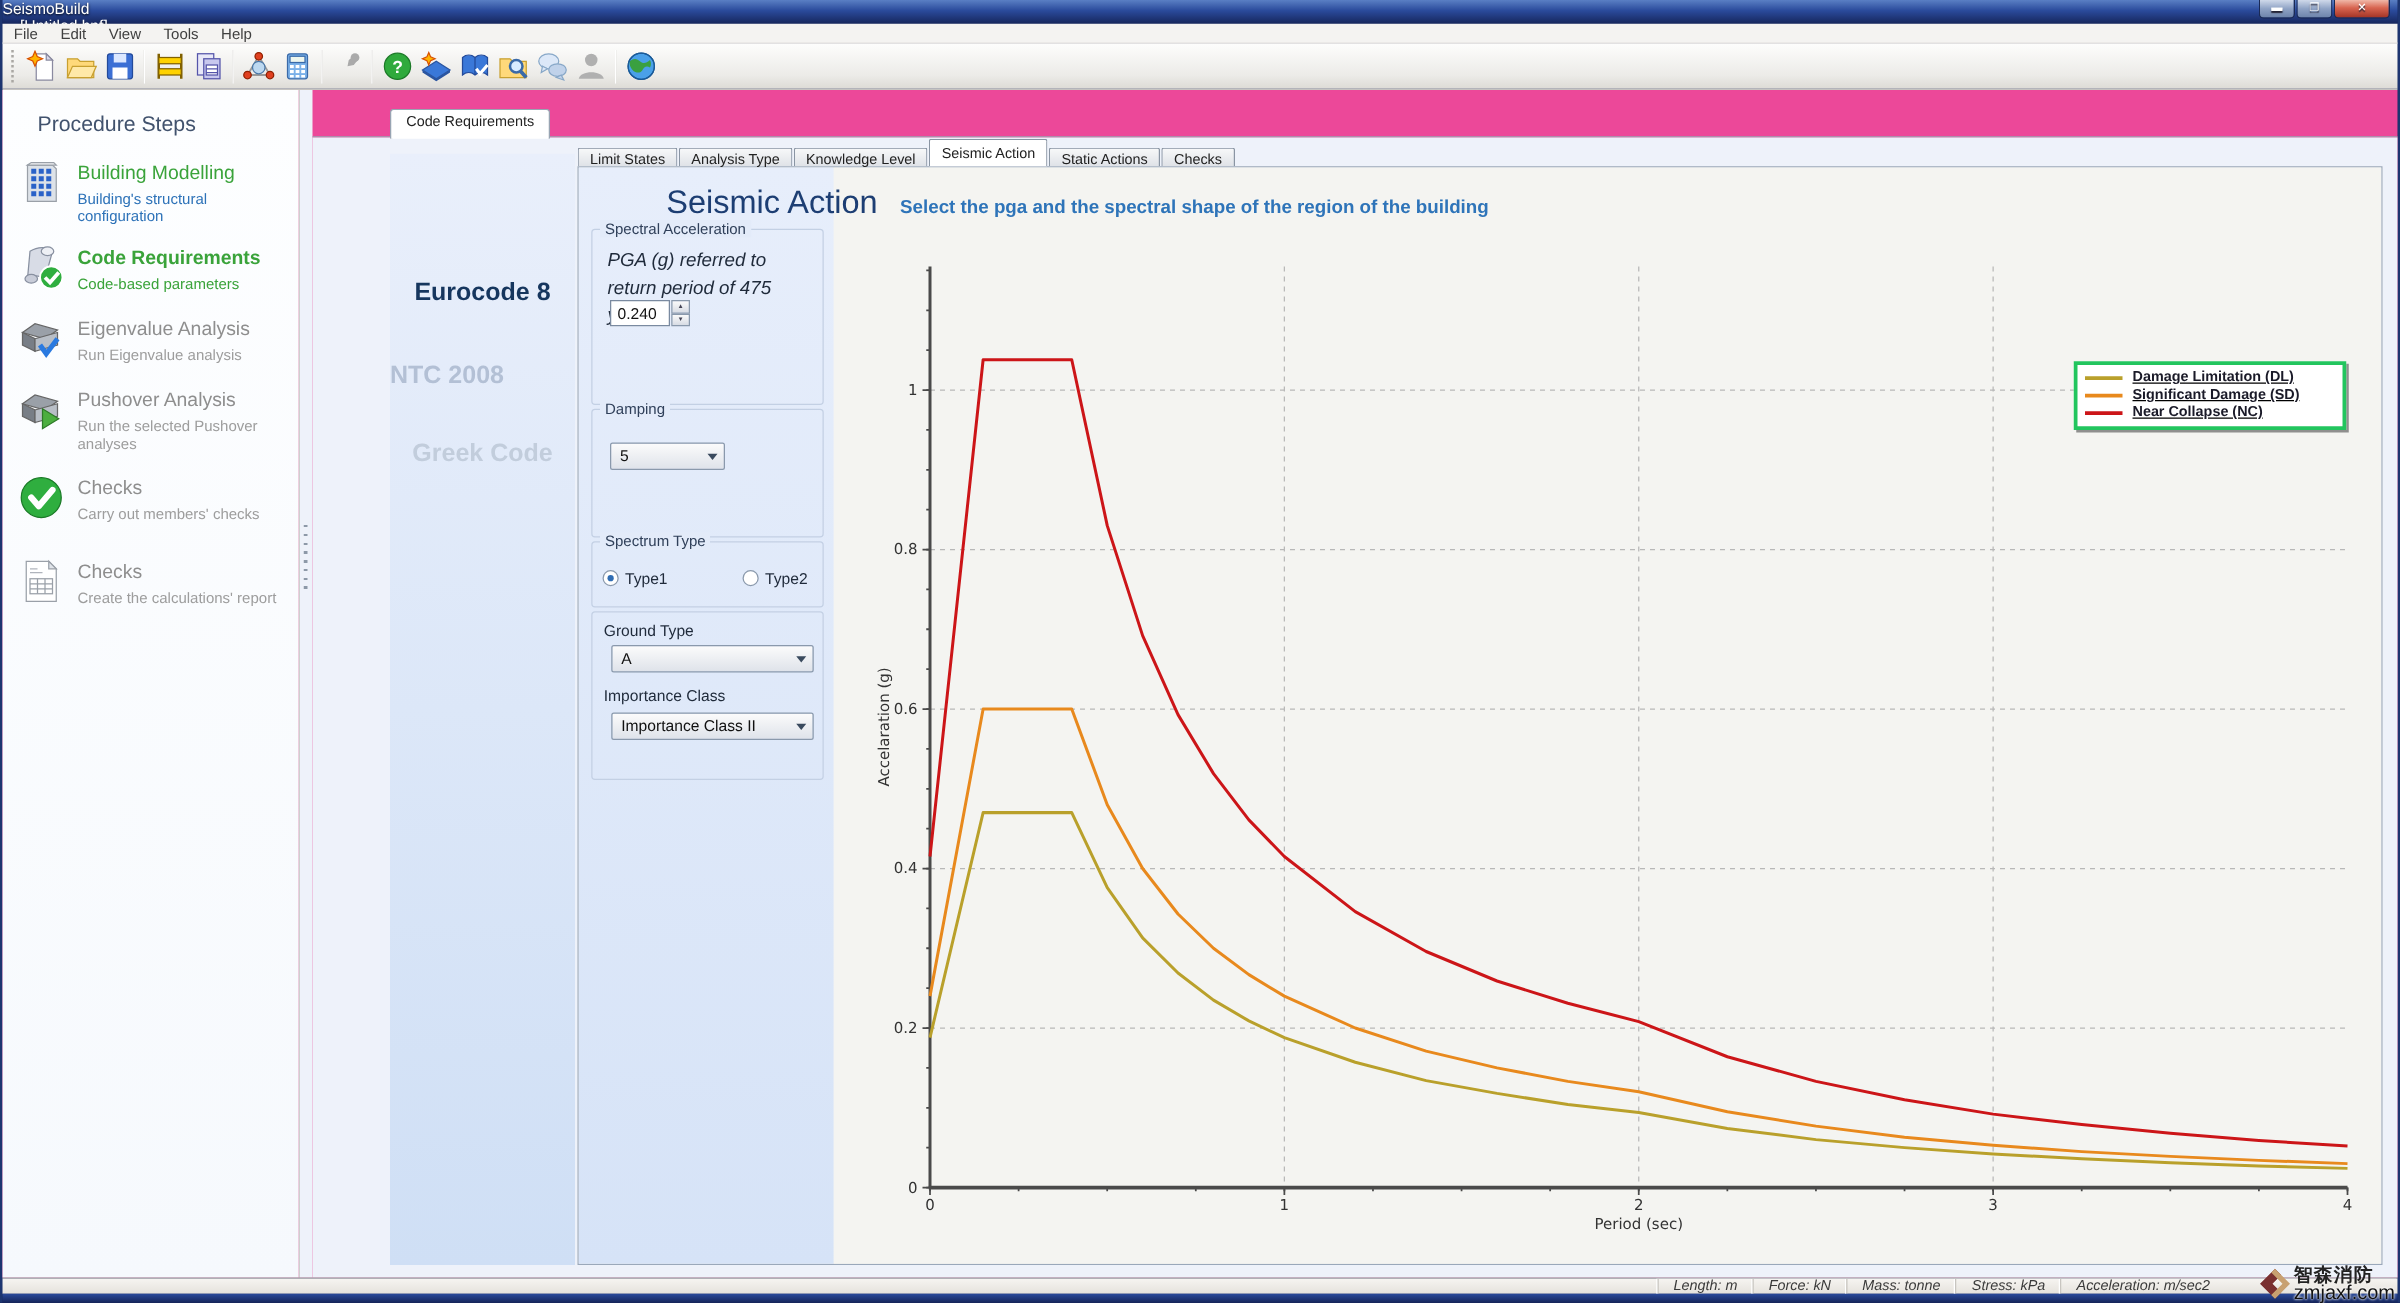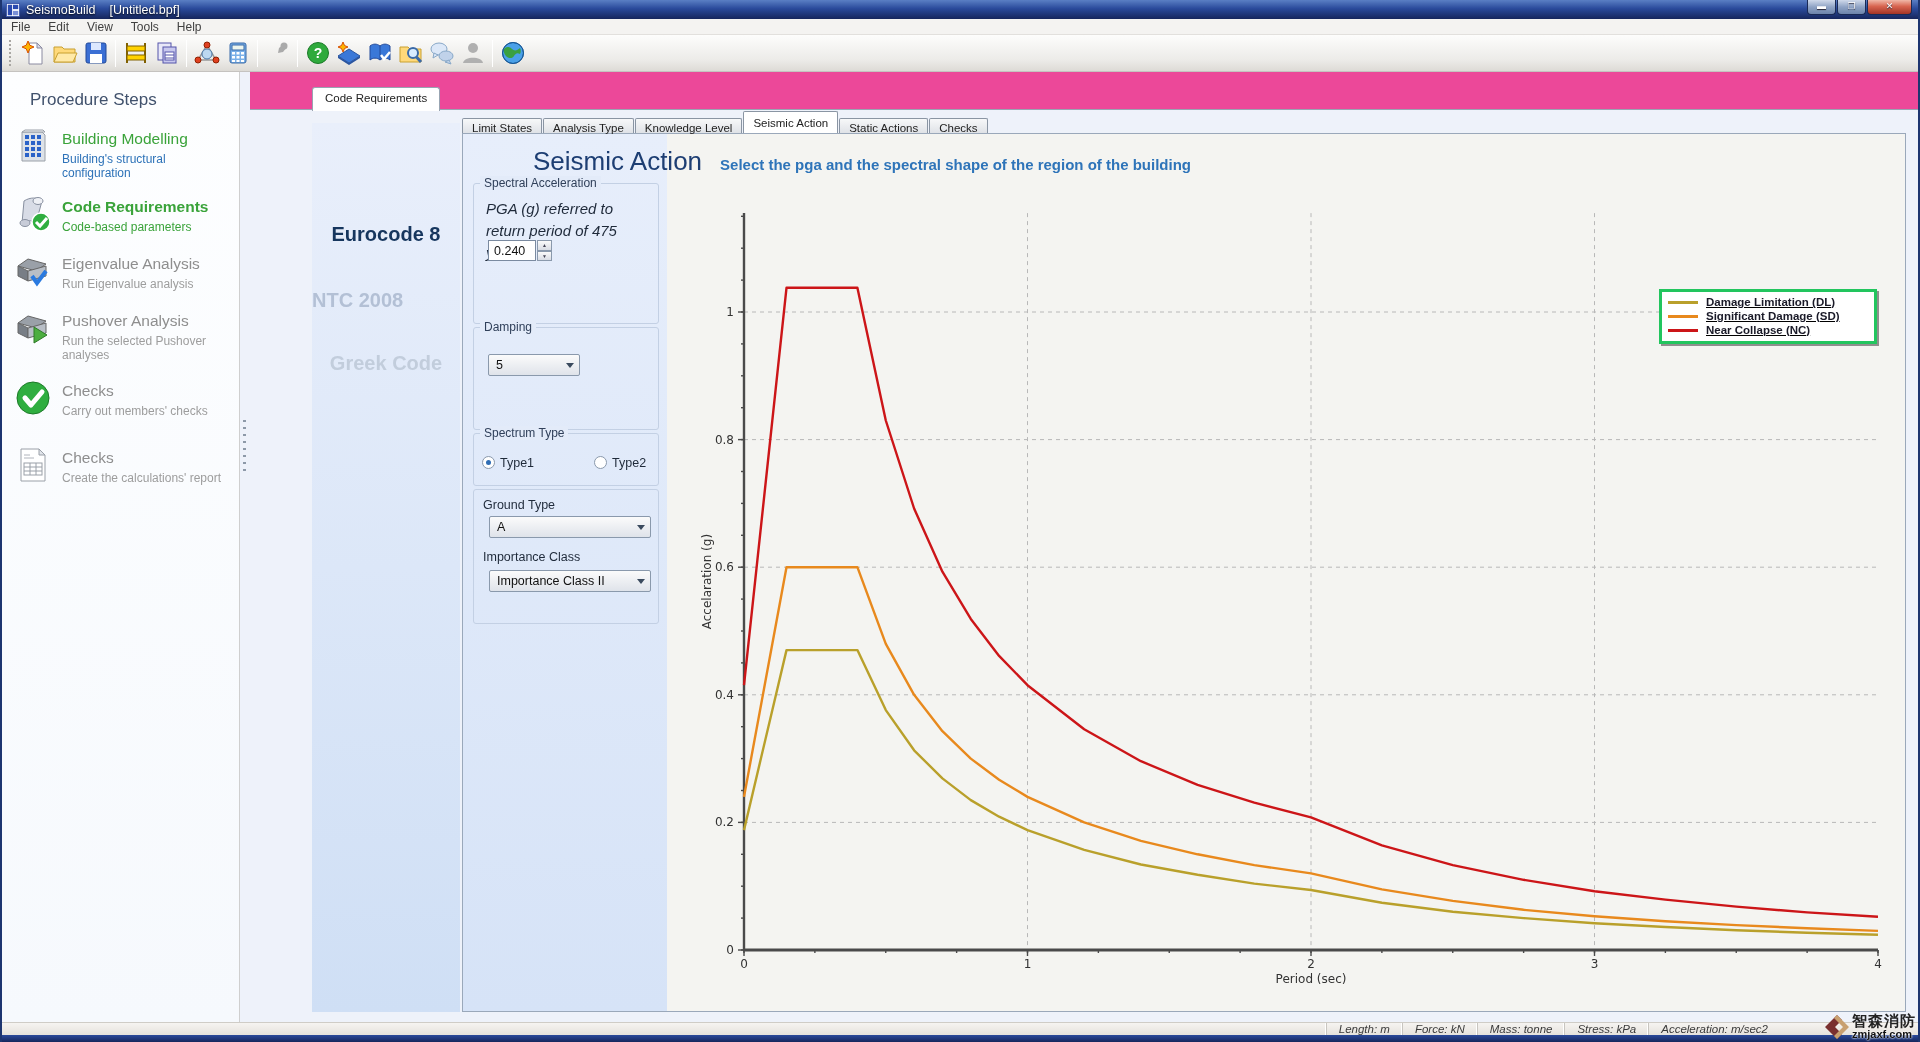--- a/index.html
+++ b/index.html
@@ -2,21 +2,21 @@
 <html><head>
 <meta charset="utf-8">
 <style>
   * { margin:0; padding:0; box-sizing:border-box; font-family:"Liberation Sans", sans-serif; }
   html,body { width:1920px; height:1042px; overflow:hidden; background:#16265c; }
   .window { position:absolute; inset:0; border-left:2px solid #1d3570; border-right:2px solid #1d3570; }
 
   
   .titlebar { position:absolute; left:0; top:0; width:100%; height:19px;
     background:linear-gradient(180deg,#5a7fc4 0%,#2a4a9b 45%,#16265c 100%);
-    display:flex; align-items:center; color:#fff; }
+    display:flex; color:#fff;flex-direction:column; }
   .titlebar .app-icon { margin:0 6px 0 4px; width:14px; height:14px; }
   .title-text { font-size:12.5px; text-shadow:0 1px 2px #000; }
   .title-doc { margin-left:14px; }
   .winbtns { position:absolute; right:6px; top:0; display:flex; }
   .winbtn { width:29px; height:15px; border:1px solid #1a2a55; border-top:none; border-radius:0 0 4px 4px;
     background:linear-gradient(180deg,#cfd9ea,#8fa3c5 50%,#6d84ab); color:#fff; font-size:9px; line-height:13px;
     text-align:center; text-shadow:0 1px 1px #223; margin-left:1px; }
   .winbtn.close { width:45px; background:linear-gradient(180deg,#f0b8a8,#d86550 45%,#a33426); }
 
   
@@ -117,21 +117,21 @@
   .statusbar { position:absolute; left:0; bottom:7px; width:100%; height:13px;
     background:linear-gradient(180deg,#f6f4f1,#e5e2dc); border-top:1px solid #cfccc6;
     display:flex; justify-content:flex-end; align-items:center;font-style:italic; }
   .sb-seg { font-size:11.5px; color:#3a3a3a; padding:0 12px; border-left:1px solid #c8c5c0; box-shadow:-1px 0 0 #fff; height:13px; line-height:13px; }
   .bottom-border { position:absolute; left:0; bottom:0; width:100%; height:7px;
     background:linear-gradient(180deg,#2a4a9b,#16265c); }
 
   .watermark { position:absolute; right:2px; bottom:0; z-index:50; display:flex; align-items:center; }
   .wm-text { text-align:left; }
   .wm-brand { font-size:15px; font-weight:bold; color:#222; letter-spacing:1px; line-height:15px; }
-  .wm-site { font-size:11px; font-weight:bold; color:#111; line-height:13px; text-shadow:0 0 2px #fff,0 0 2px #fff; }
+  .wm-site { font-size:16px; font-weight:normal; color:#111; line-height:13px; text-shadow:0 0 2px #fff,0 0 2px #fff; }
 </style>
 </head>
 <body>
 
 <div class="window">
 
   <div class="titlebar">
     <svg class="app-icon" viewBox="0 0 16 16">
         <rect x="0.5" y="0.5" width="15" height="15" fill="#fff" stroke="#3a55a8"></rect>
         <rect x="2" y="2" width="5" height="12" fill="#2a4ab0"></rect>

